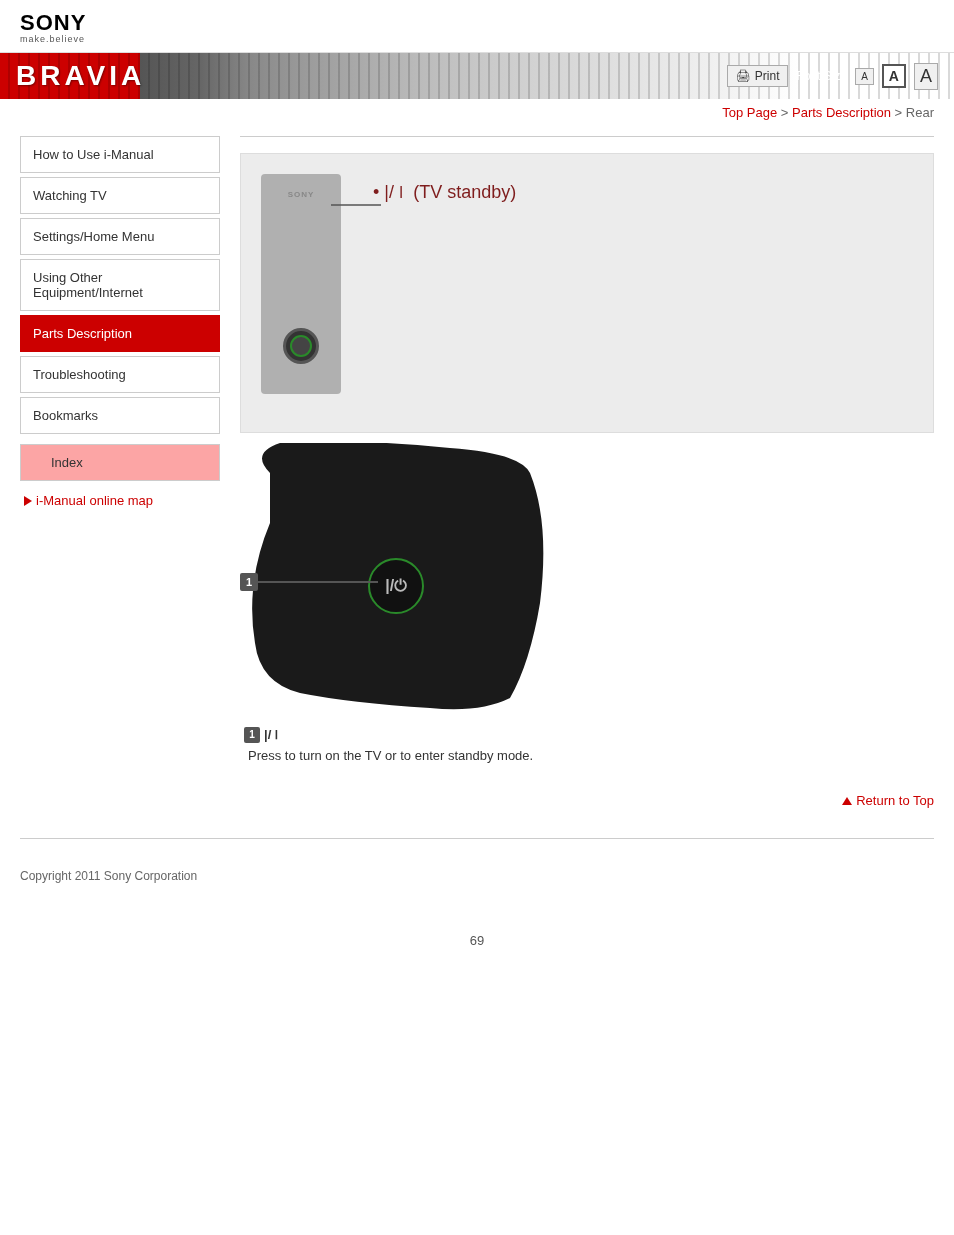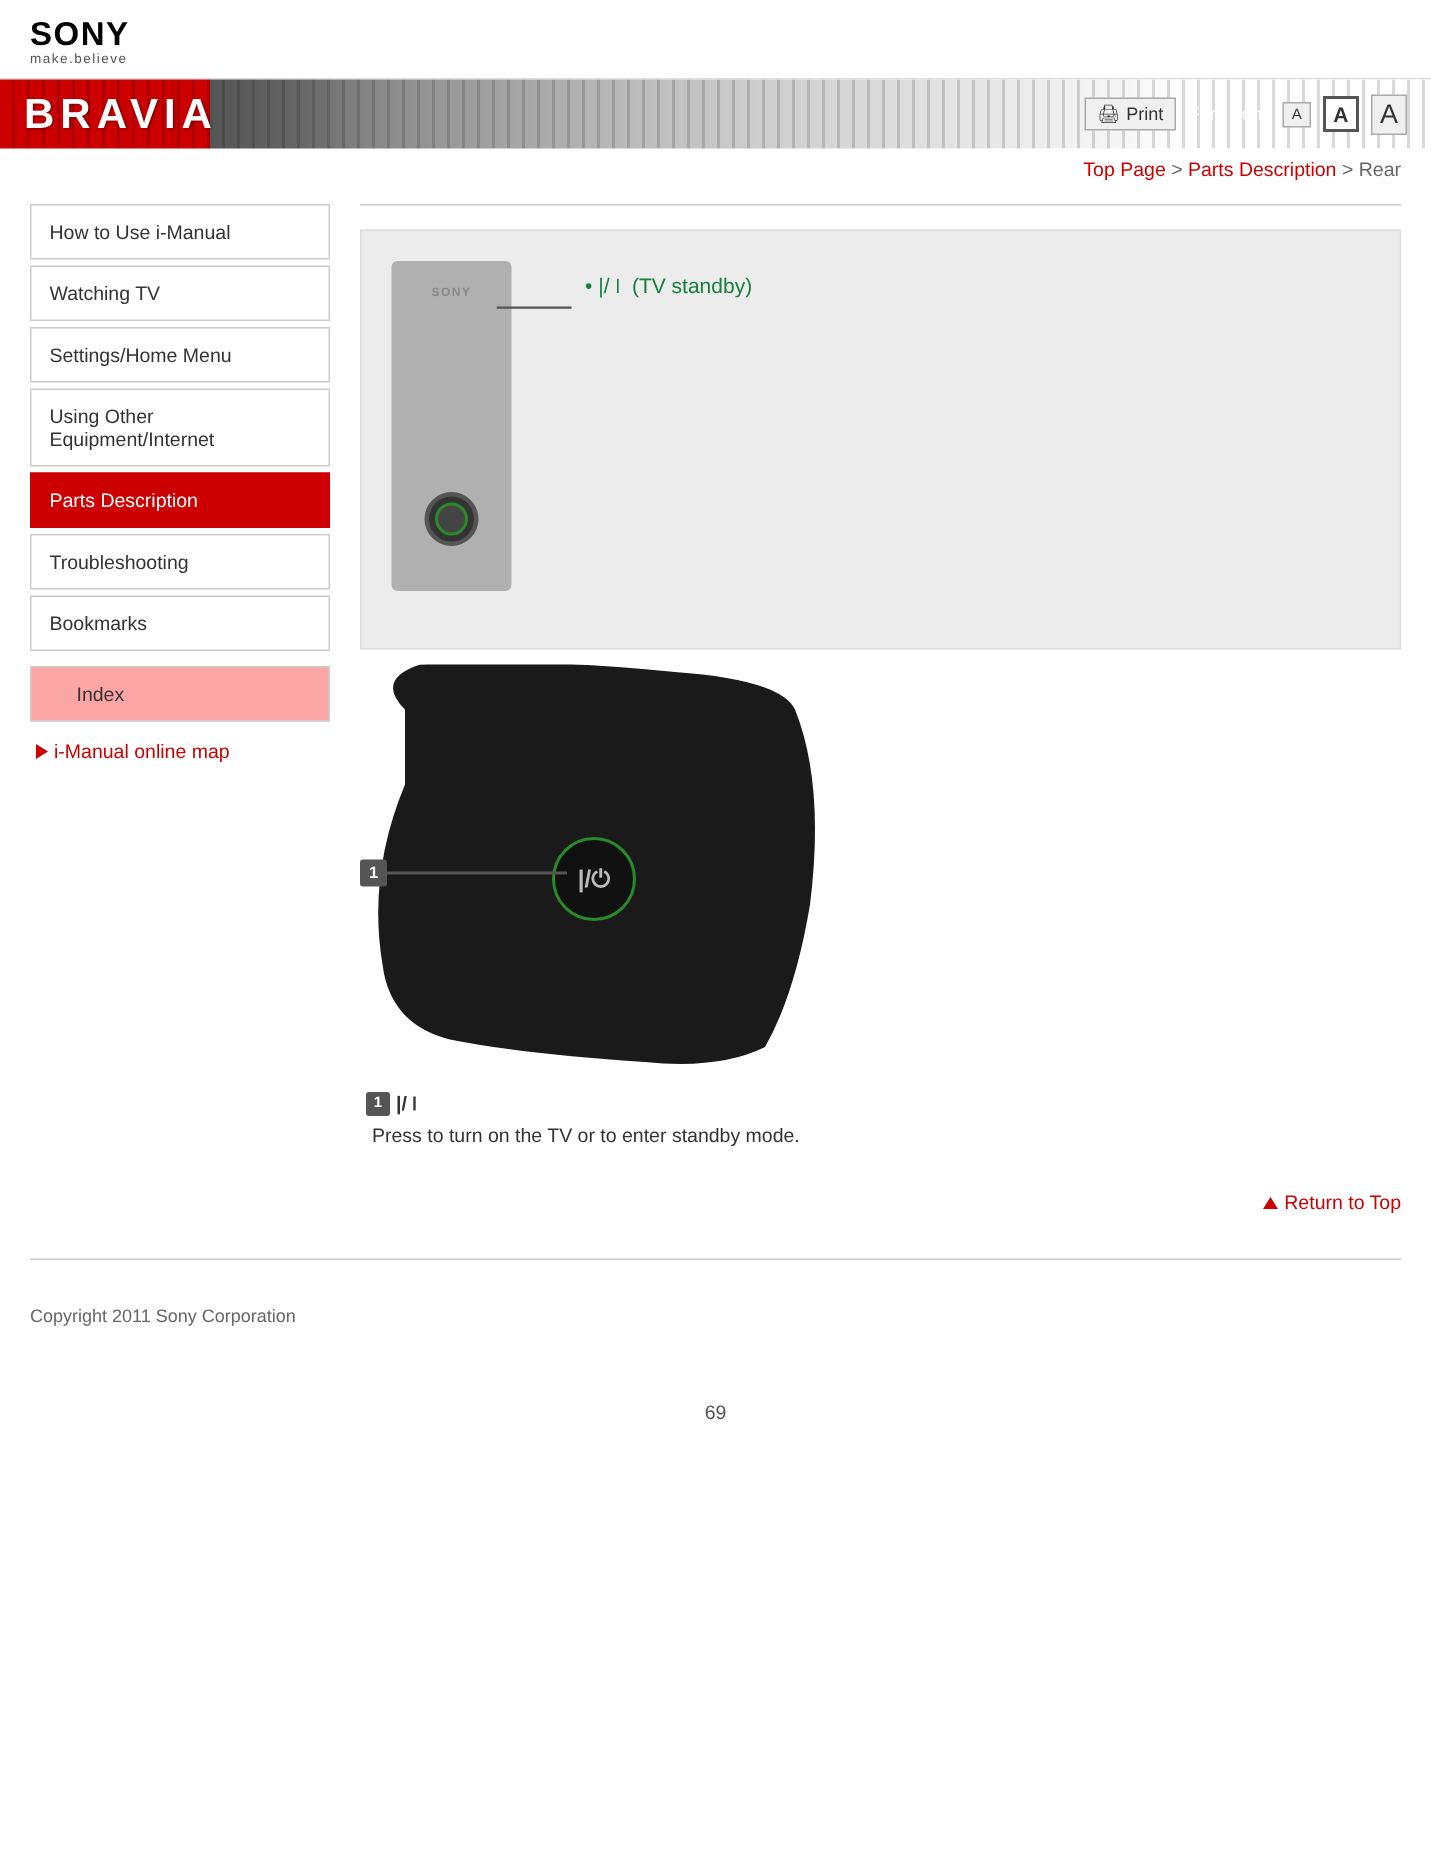--- a/index.html
+++ b/index.html
@@ -322,21 +322,21 @@
   </div>
 </div>
 
 <div class="bravia-banner">
   <div class="bravia-title">BRAVIA</div>
   <div class="bravia-controls">
     <button class="print-btn">
       <span>🖨</span>
       <span>Print</span>
     </button>
-    <span class="font-size-label">Font Sony</span>
+    <span class="font-size-label">Font Size</span>
     <button class="font-btn sm">A</button>
     <button class="font-btn md active">A</button>
     <button class="font-btn lg">A</button>
   </div>
 </div>
 
 <div class="breadcrumb-bar">
   <a href="#">Top Page</a>
   <span> &gt; </span>
   <a href="#">Parts Description</a>
@@ -371,21 +371,21 @@
           <div class="power-button-tv">
             <div class="power-button-inner"></div>
           </div>
         </div>
       </div>
 
       <div style="position:relative; flex:1;">
         <svg width="60" height="30" style="position:absolute; left:-10px; top:16px;">
           <line x1="0" y1="15" x2="50" y2="15" stroke="#555" stroke-width="1.5"></line>
         </svg>
-        <div style="position:absolute; left:49px; top:8px; font-size:14px; color:#15803d;">• |/⏽ (TV standby)</div>
+        <div style="position:absolute; left:32px; top:8px; font-size:18px; color:#7f1d1d;">• |/⏽ (TV standby)</div>
       </div>
     </div>
 
     <div class="closeup-section">
 
       <div style="position:relative; width:320px; height:270px; margin-left:10px;">
 
         <svg width="300" height="270" viewBox="0 0 300 270" style="position:absolute; left:0; top:0;">
           <path d="M 20 30 Q 0 10, 30 0 Q 100 -5, 200 5 Q 270 10, 280 30 Q 300 80, 290 160 Q 280 220, 260 255 Q 230 270, 180 265 Q 100 260, 50 250 Q 10 240, 5 200 Q -5 140, 20 80 Z" fill="#1a1a1a"></path>
         </svg>

